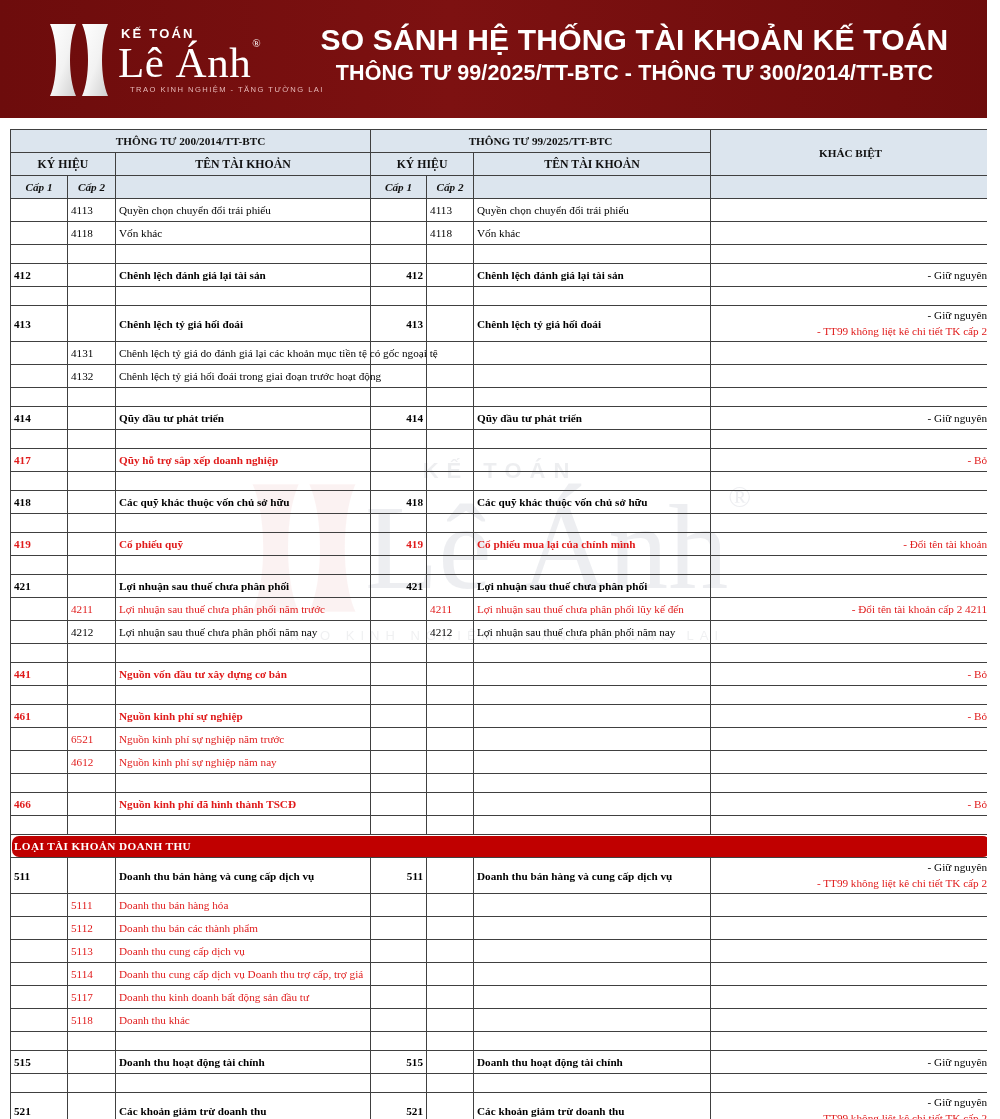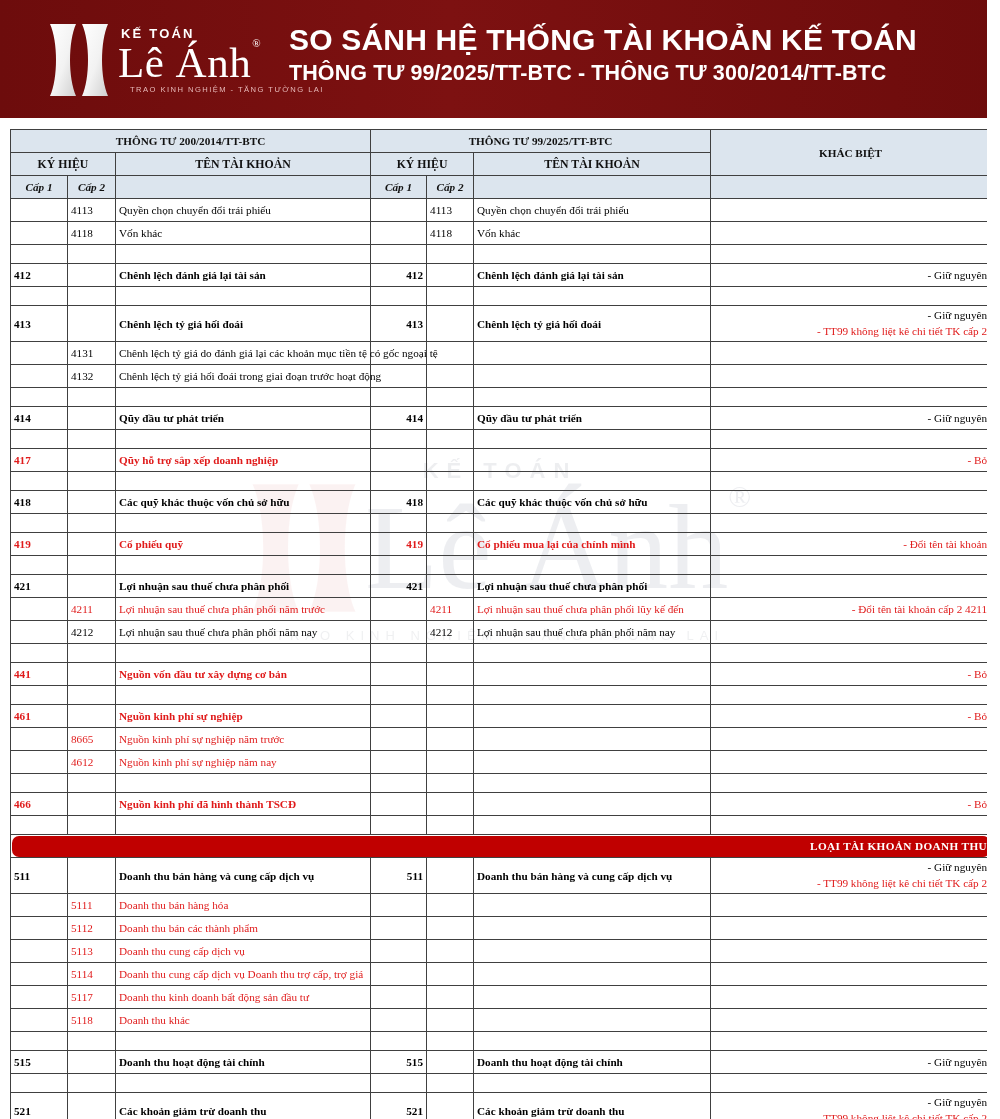--- a/index.html
+++ b/index.html
@@ -71,21 +71,21 @@
     font-family: "Liberation Sans", sans-serif;
     font-size: 7.6px;
     letter-spacing: 1.45px;
     margin-top: 2px;
     margin-left: 12px;
     white-space: nowrap;
   }
   .banner-titles {
     position: absolute;
     left: 289px; right: 20px; top: 22px;
-    text-align: left;
+    text-align: center;
   }
   .banner-title-1 {
     color: #ffffff;
     font-family: "Liberation Sans", sans-serif;
     font-weight: bold;
     font-size: 30px;
     letter-spacing: 0.2px;
     white-space: nowrap;
     line-height: 1.18;
   }
@@ -193,21 +193,21 @@
   .bold { font-weight: bold; }
   .red { color: #e01b1b; }
   .black { color: #000000; }
   .ovf { overflow: visible; position: relative; margin-left: 28px; }
   .ovf span { position: relative; z-index: 3; }
 
   .section-band td {
     background: #c00000;
     color: #ffffff;
     font-weight: bold;
-    text-align: right;
+    text-align: left;
     font-size: 12.6px;
     letter-spacing: 0.4px;
     height: 24px;
     border-color: #404040;
     border-radius: 8px;
   }
   .difftwo {
     line-height: 1.38;
     white-space: nowrap;
     font-size: 11.2px;
@@ -513,21 +513,21 @@
             <td class="c1 bold red"><span>461</span></td>
             <td class="c2 bold red"></td>
             <td class="cname bold red"><span>Nguồn kinh phí sự nghiệp</span></td>
             <td class="d1 bold red"></td>
             <td class="d2 bold red"></td>
             <td class="dname bold red"></td>
             <td class="diff"><span class="red">- Bỏ</span></td>
           </tr>
           <tr class="datarow">
             <td class="c1 red"></td>
-            <td class="c2 red"><span>8665</span></td>
+            <td class="c2 red"><span>6521</span></td>
             <td class="cname red"><span>Nguồn kinh phí sự nghiệp năm trước</span></td>
             <td class="d1 red"></td>
             <td class="d2 red"></td>
             <td class="dname red"></td>
             <td class="diff"></td>
           </tr>
           <tr class="datarow">
             <td class="c1 red"></td>
             <td class="c2 red"><span>4612</span></td>
             <td class="cname red"><span>Nguồn kinh phí sự nghiệp năm nay</span></td>

